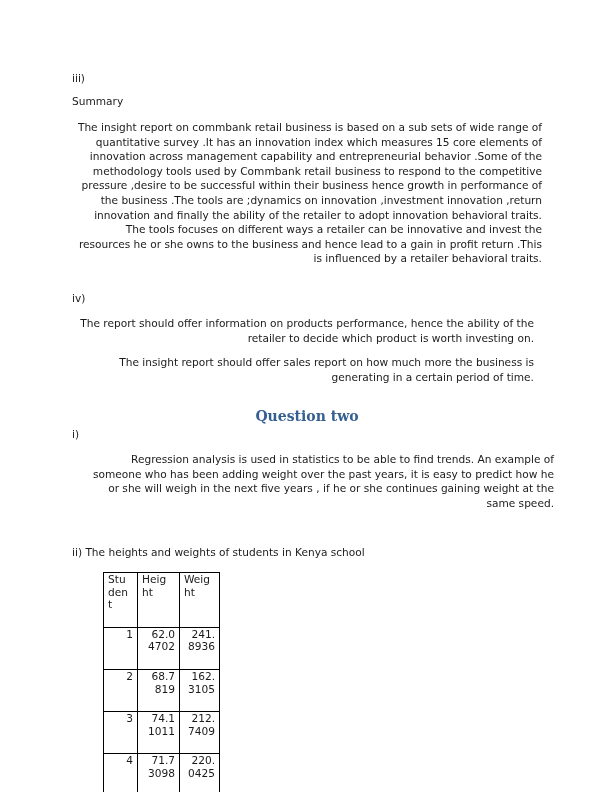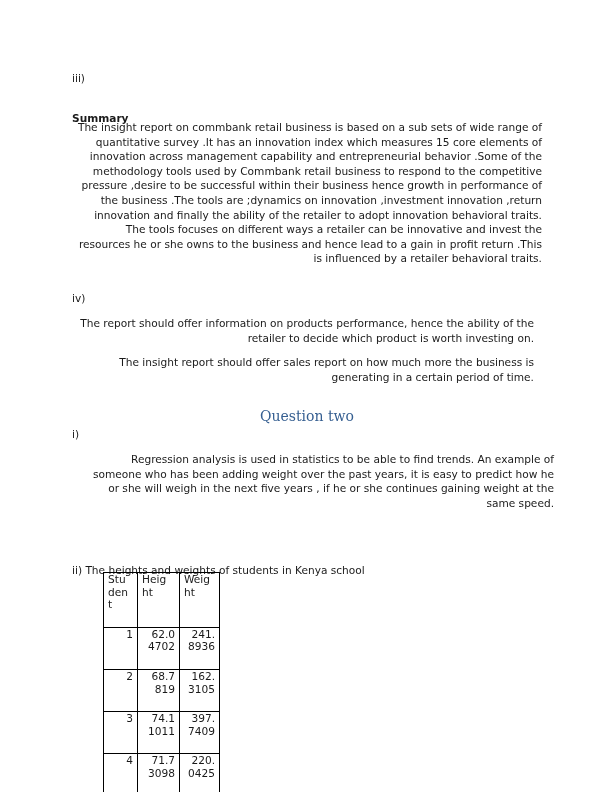--- a/index.html
+++ b/index.html
@@ -24,21 +24,21 @@
       width: 470px;
     }
     .abs { position: absolute; left: 0; margin: 0; text-align: right; }
     p { margin: 0; }
     .heading {
       position: absolute;
       left: 0;
       width: 470px;
       text-align: center;
       font-family: "DejaVu Serif", serif;
-      font-weight: normal;
+      font-weight: bold;
       font-size: 14px;
       color: #365f91;
     }
     table.data {
       position: absolute;
       left: 31px;
       border-collapse: collapse;
       font-size: 10.6px;
       line-height: 12.6px;
     }
@@ -53,33 +53,33 @@
     .c2 { width: 42px; }
     .c3 { width: 40px; margin-top: 20px; }
     .wrap { white-space: pre-line; }
   </style>
 </head>
 <body>
 
 <div class="page">
 
   <p class="abs" style="top:71px;">iii)</p>
-  <p class="abs" style="top:111px;font-weight:bold;">Summary</p>
+  <p class="abs" style="top:94px;">Summary</p>
   <p class="abs" style="top:120px; width:470px;">The insight report on commbank retail business is based on a sub sets of wide range of quantitative survey .It has an innovation index which measures 15 core elements of innovation across management capability  and entrepreneurial behavior .Some of  the methodology tools used by Commbank  retail business to respond to the competitive pressure ,desire to be successful within their business hence growth in performance of the business  .The tools are ;dynamics on innovation ,investment innovation ,return innovation and finally the ability of the retailer to adopt innovation behavioral traits. The tools focuses on different ways a retailer can be innovative   and invest the resources he or she  owns to the business and hence lead to a gain in profit return .This is influenced by a  retailer behavioral traits.</p>
 
   <p class="abs" style="top:291px;">iv)</p>
   <p class="abs" style="top:316px; width:462px;">The report should offer information on products performance, hence the ability of the retailer to decide which product is worth investing on.</p>
   <p class="abs" style="top:355px; width:462px;">The insight report should offer sales report on how much more the business is generating in a certain period of time.</p>
 
   <div class="heading" style="top:409px;">Question two</div>
 
   <p class="abs" style="top:427px;">i)</p>
   <p class="abs" style="top:452px; width:470px;margin-left:12px;">Regression analysis is used in statistics to be able to find trends. An example of someone who has been adding weight over the past years, it is easy to predict how he or she will weigh in the next five years , if he or she continues gaining weight at the same speed.</p>
 
-  <p class="abs" style="top:563px;">ii) The heights and weights of students in Kenya school</p>
+  <p class="abs" style="top:545px;">ii) The heights and weights of students in Kenya school</p>
 
   <table class="data" style="top:572px;">
     <tbody>
         <tr>
       <td class="c1 wrap" style="height:39px;">Stu
 den
 t</td>
       <td class="c2 wrap">Heig
 ht</td>
       <td class="c3 wrap">Weig
@@ -96,21 +96,21 @@
       <td class="c1 num" style="height:26px;">2</td>
       <td class="c2 num wrap">68.7
 819</td>
       <td class="c3 num wrap">162.
 3105</td>
     </tr>
     <tr>
       <td class="c1 num" style="height:26px;">3</td>
       <td class="c2 num wrap">74.1
 1011</td>
-      <td class="c3 num wrap">397.
+      <td class="c3 num wrap">212.
 7409</td>
     </tr>
     <tr>
       <td class="c1 num" style="height:26px;">4</td>
       <td class="c2 num wrap">71.7
 3098</td>
       <td class="c3 num wrap">220.
 0425</td>
     </tr>
   </tbody>

